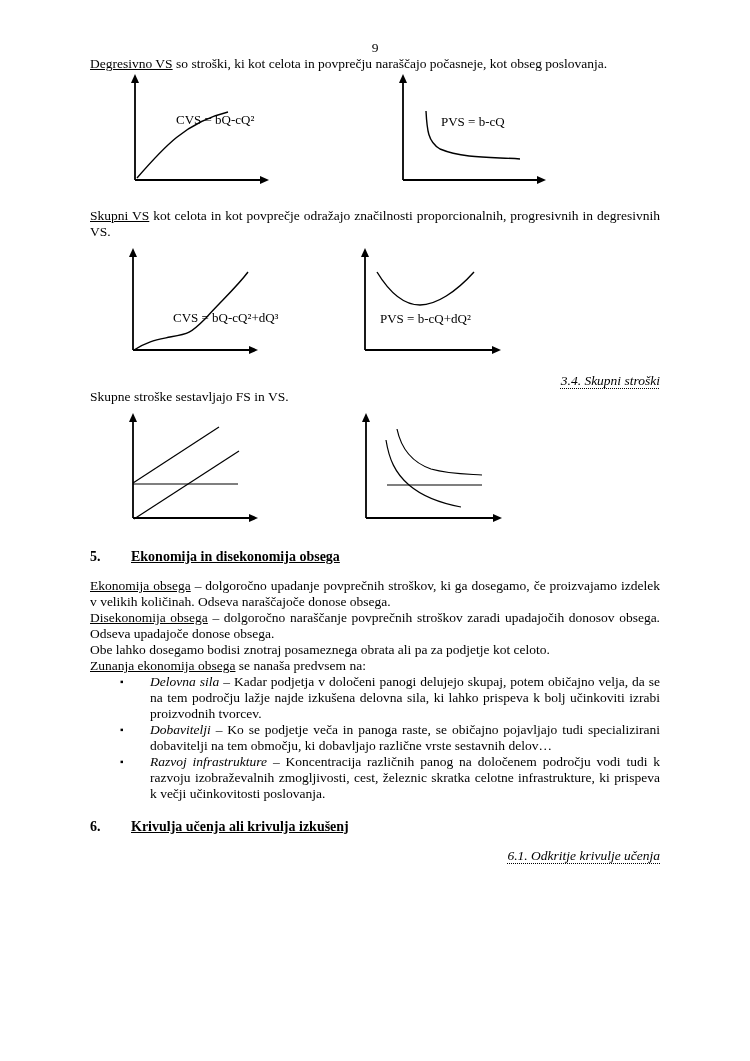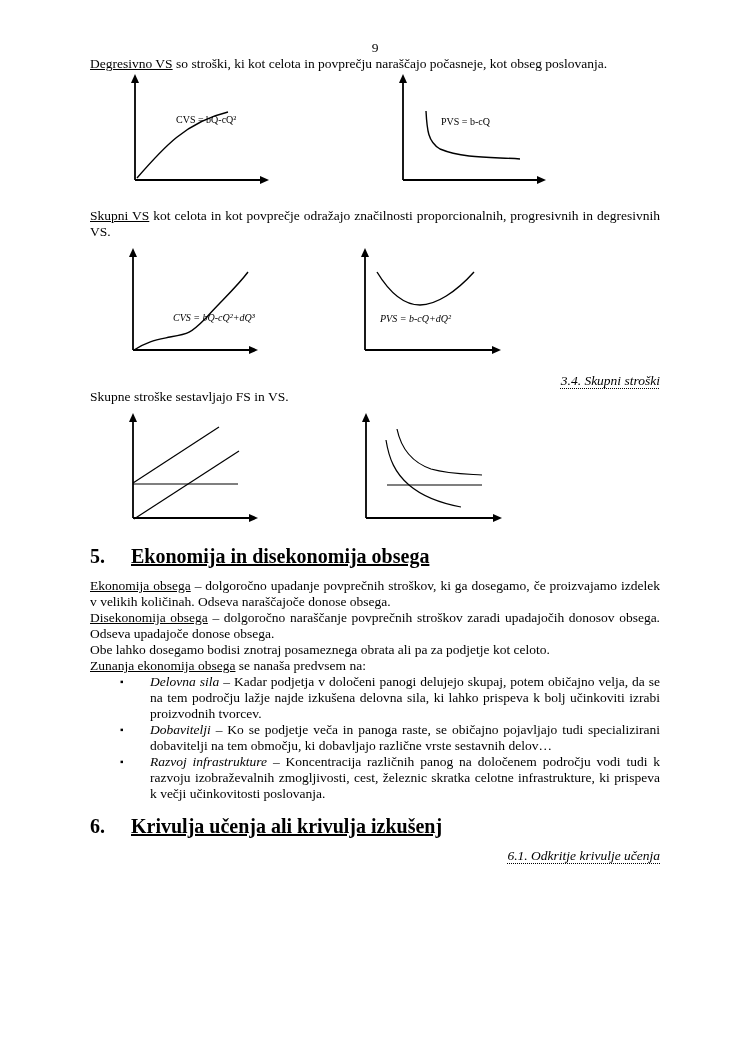--- a/index.html
+++ b/index.html
@@ -11,27 +11,27 @@
   .pagenum { position:absolute; top:40px; left:90px; width:570px; text-align:center; }
   .content { position:absolute; left:90px; top:0; width:570px; padding-top:56px; }
   p { margin:0; text-align:justify; }
   .u { text-decoration:underline; }
   .graphrow { position:relative; width:570px; }
   .row1 { margin-top:2px; height:112px; }
   .row2 { margin-top:8px; height:112px; }
   .row3 { margin-top:7px; height:120px; }
   .graph { position:absolute; top:0; }
   .graph svg { display:block; }
-  .glabel { position:absolute; white-space:nowrap; font-size:10px;text-align:right; }
+  .glabel { position:absolute; white-space:nowrap; font-size:13px;text-align:right; }
   .subhead {
     font-style:italic; margin-top:13px;
     text-decoration:underline; text-decoration-style:dotted; text-decoration-thickness:1px;
     text-underline-offset:3px; text-align:right;
   }
-  .secheading { margin-top:16px; margin-bottom:13px; font-weight:bold; font-size:20px; line-height:17px; text-align:left; }
+  .secheading { margin-top:16px; margin-bottom:13px; font-weight:bold; font-size:14px; line-height:17px; text-align:left; }
   .secnum { display:inline-block; width:41px; font-weight:bold; }
   .sectitle { font-weight:bold; text-decoration:underline; }
   .para2 { margin-top:22px; }
   .bullet { position:relative; padding-left:60px; text-align:justify; }
   .bullet .marker { position:absolute; left:30px; top:0; font-size:10px; }
   .term { font-style:italic; }
   .axis { stroke:#000; stroke-width:1.8; fill:none; }
   .curve { stroke:#000; stroke-width:1.4; fill:none; }
   .thin { stroke:#000; stroke-width:1.2; fill:none; }
   .ah { fill:#000; stroke:none; }
@@ -73,23 +73,23 @@
 
     <div class="graphrow row2">
       <div class="graph" style="left:36px;">
         <svg width="170" height="112" viewBox="0 0 170 112">
           <polygon class="ah" points="7,0 3,9 11,9"></polygon>
           <line class="axis" x1="7" y1="7" x2="7" y2="102"></line>
           <line class="axis" x1="7" y1="102" x2="125" y2="102"></line>
           <polygon class="ah" points="132,102 123,98 123,106"></polygon>
           <path class="curve" d="M8,102 C 22,93 30,92 44,89 C 62,86 64,86 80,70 C 92,56 110,40 122,24"></path>
         </svg>
-        <span class="glabel" style="left:47px; top:62px;font-style:italic;">CVS = bQ-cQ²+dQ³</span>
+        <span class="glabel" style="left:47px; top:62px;">CVS = bQ-cQ²+dQ³</span>
       </div>
-      <div class="graph" style="left:268px;font-style:italic;">
+      <div class="graph" style="left:268px;">
         <svg width="155" height="112" viewBox="0 0 155 112">
           <polygon class="ah" points="7,0 3,9 11,9"></polygon>
           <line class="axis" x1="7" y1="7" x2="7" y2="102"></line>
           <line class="axis" x1="7" y1="102" x2="136" y2="102"></line>
           <polygon class="ah" points="143,102 134,98 134,106"></polygon>
           <path class="curve" d="M19,24 C 33,47 48,57 62,57 C 78,57 98,44 116,24"></path>
         </svg>
         <span class="glabel" style="left:22px; top:63px;">PVS = b-cQ+dQ²</span>
       </div>
     </div>

